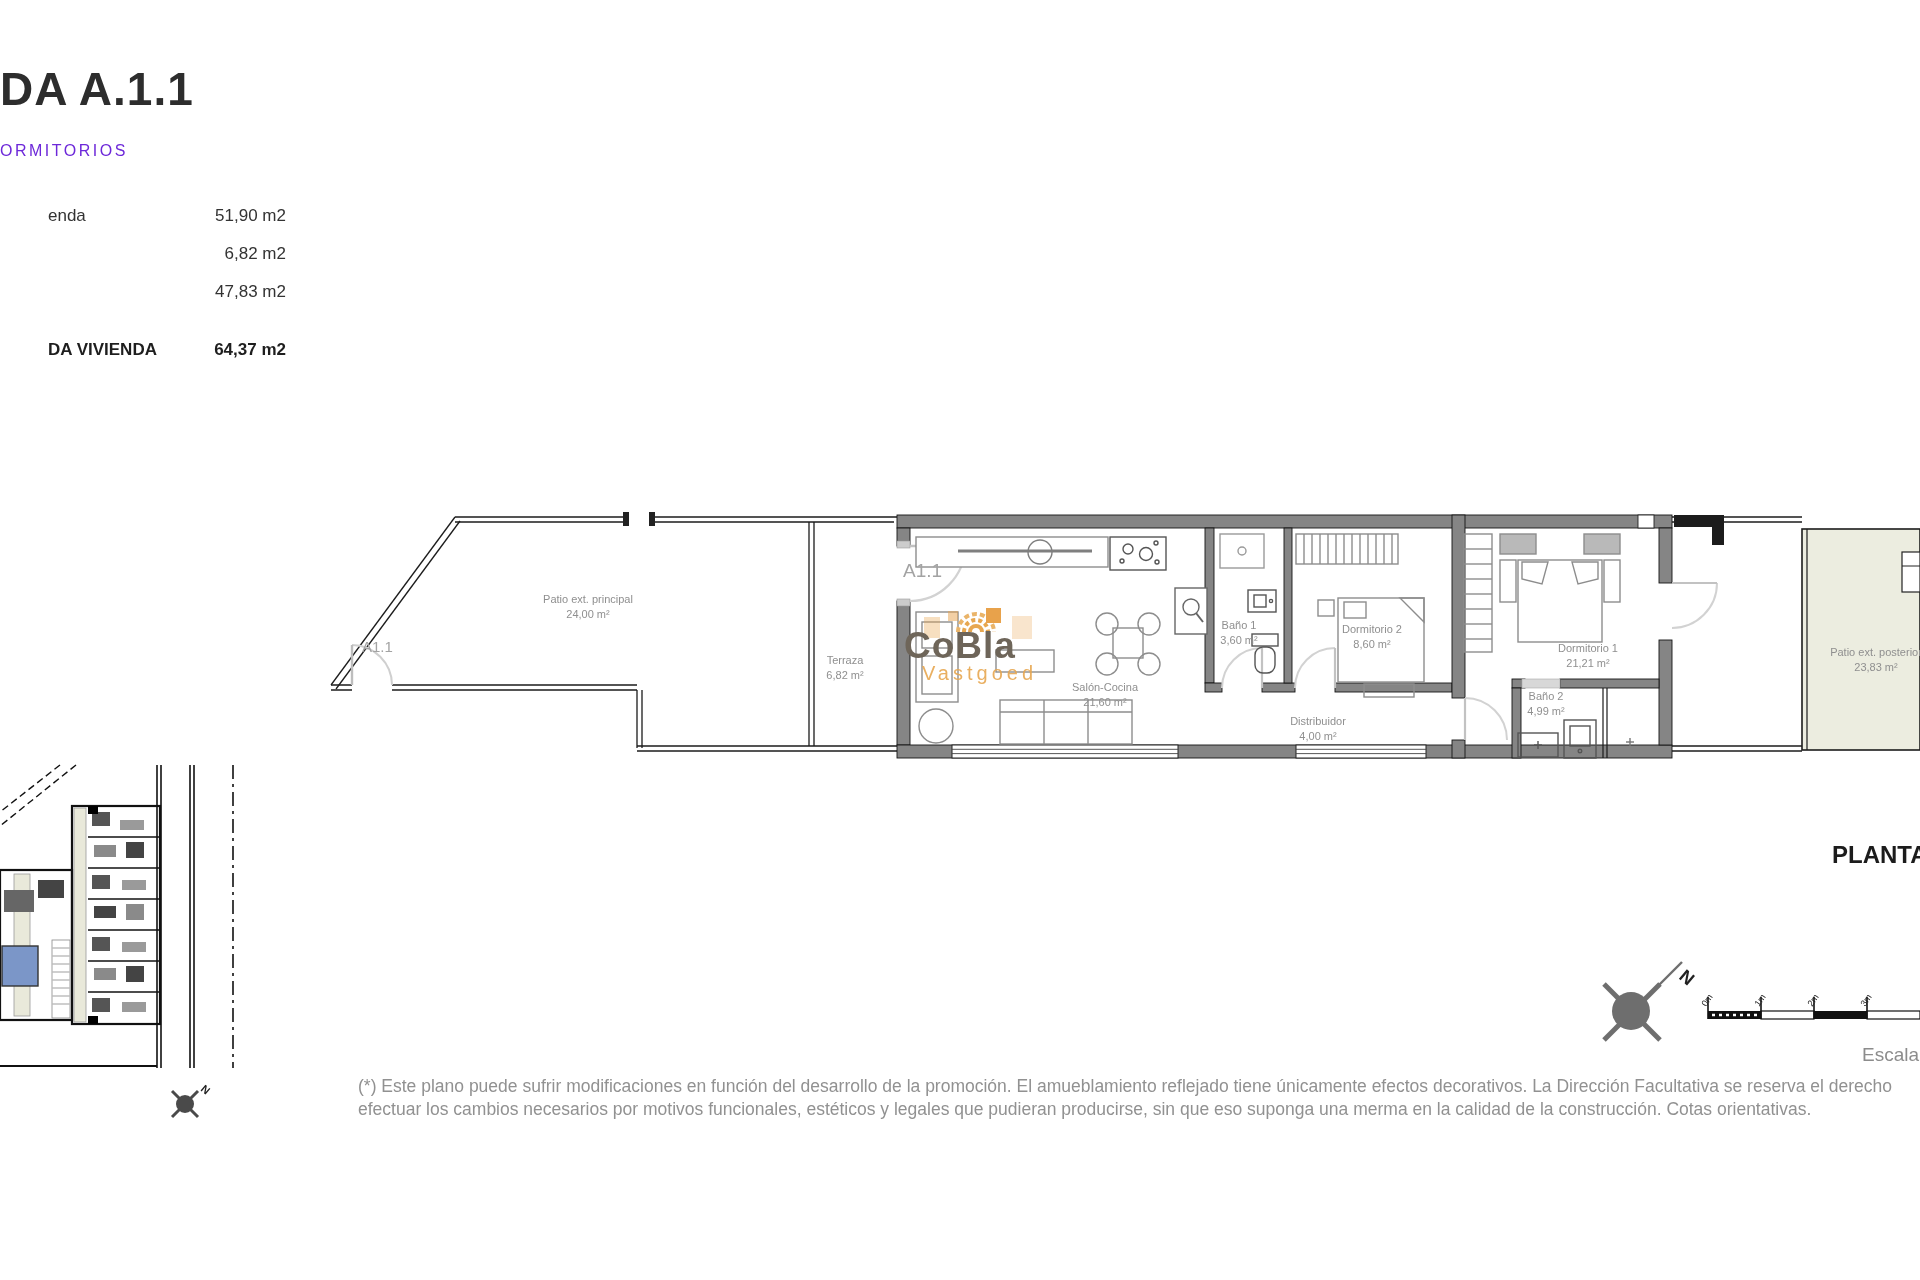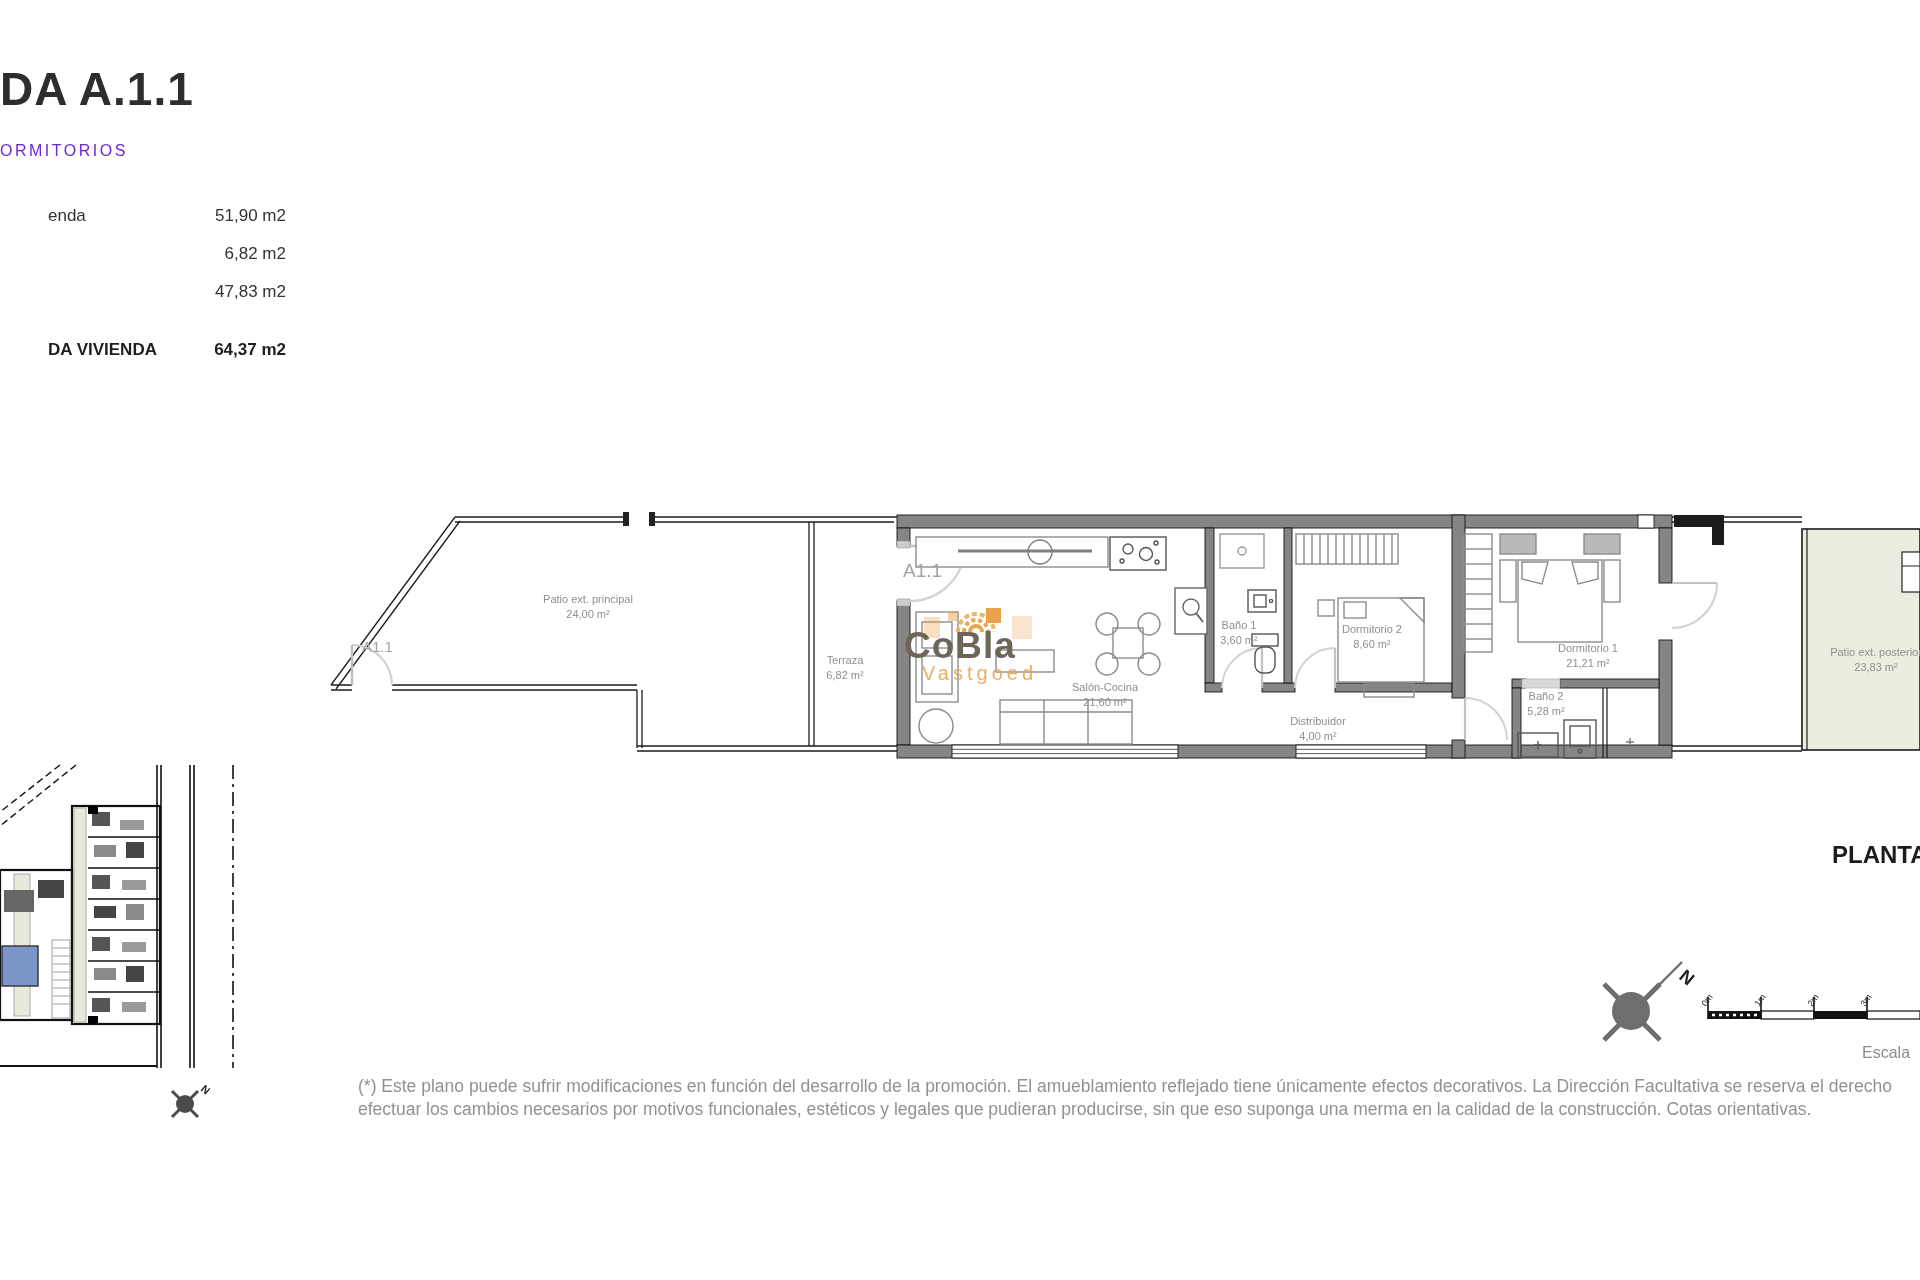--- a/index.html
+++ b/index.html
@@ -15,21 +15,21 @@
   
   .room-label{transform:translateX(-50%);text-align:center;font-size:11px;line-height:15px;
     color:#8f8f8f;white-space:nowrap;}
   .door-label{font-size:19px;color:#a3a3a3;white-space:nowrap;}
   .gate-label{font-size:15px;color:#a3a3a3;white-space:nowrap;}
   
   .wm-brand{left:904px;top:625px;font-size:37px;font-weight:bold;color:#6e6559;letter-spacing:1px;}
   .wm-sub{left:922px;top:662px;font-size:20px;color:#e7a750;letter-spacing:4px;opacity:.9;}
   
   .plan-title{left:1832px;top:841px;font-size:24px;font-weight:bold;color:#1c1c1c;white-space:nowrap;}
-  .escala{left:1862px;top:1044px;font-size:16px;color:#8c8c8c;white-space:nowrap;}
+  .escala{left:1862px;top:1044px;font-size:19px;color:#8c8c8c;white-space:nowrap;}
   .disc{left:358px;font-size:17.5px;color:#919191;white-space:nowrap;}
 </style>
 </head>
 <body>
 
 <svg class="abs" style="left:0;top:0" width="1920" height="1280" viewBox="0 0 1920 1280">
 
   <g>
     <rect x="1802" y="529" width="118" height="221" fill="#ecede0" stroke="#1c1c1c" stroke-width="1.6"></rect>
     <line x1="1807" y1="529" x2="1807" y2="750" stroke="#1c1c1c" stroke-width="1.2"></line>
@@ -340,21 +340,21 @@
 <div class="abs room-label" style="left:1318px;top:714px">
   <span style="display:block">Distribuidor</span>
   <span style="display:block">4,00 m²</span>
 </div>
 <div class="abs room-label" style="left:1588px;top:641px">
   <span style="display:block">Dormitorio 1</span>
   <span style="display:block">21,21 m²</span>
 </div>
 <div class="abs room-label" style="left:1546px;top:689px">
   <span style="display:block">Baño 2</span>
-  <span style="display:block">5,28 m²</span>
+  <span style="display:block">4,99 m²</span>
 </div>
 <div class="abs room-label" style="left:1876px;top:645px">
   <span style="display:block">Patio ext. posterior</span>
   <span style="display:block">23,83 m²</span>
 </div>
 
 <div class="abs door-label" style="left:903px;top:560px">A1.1</div>
 <div class="abs gate-label" style="left:362px;top:638px">A1.1</div>
 
 <div class="abs wm-brand">CoBla</div>

